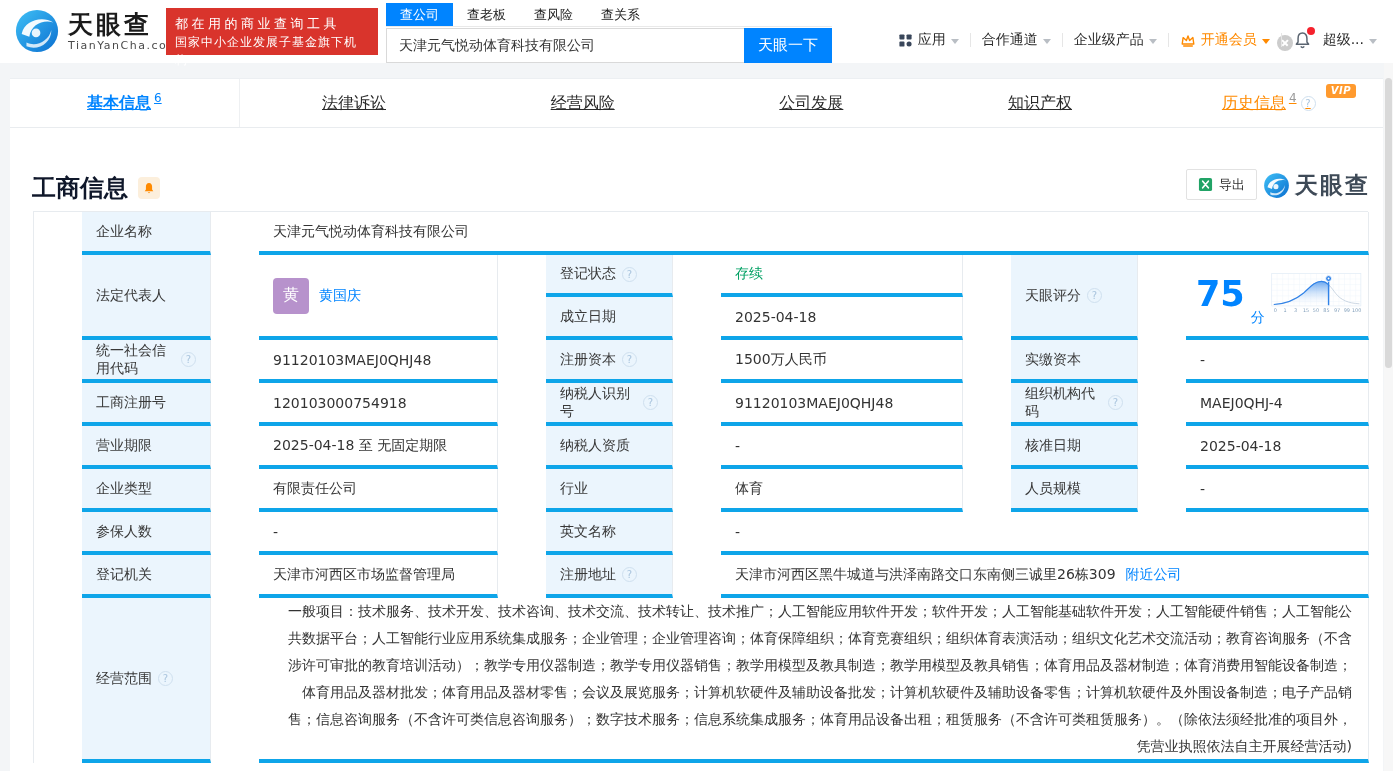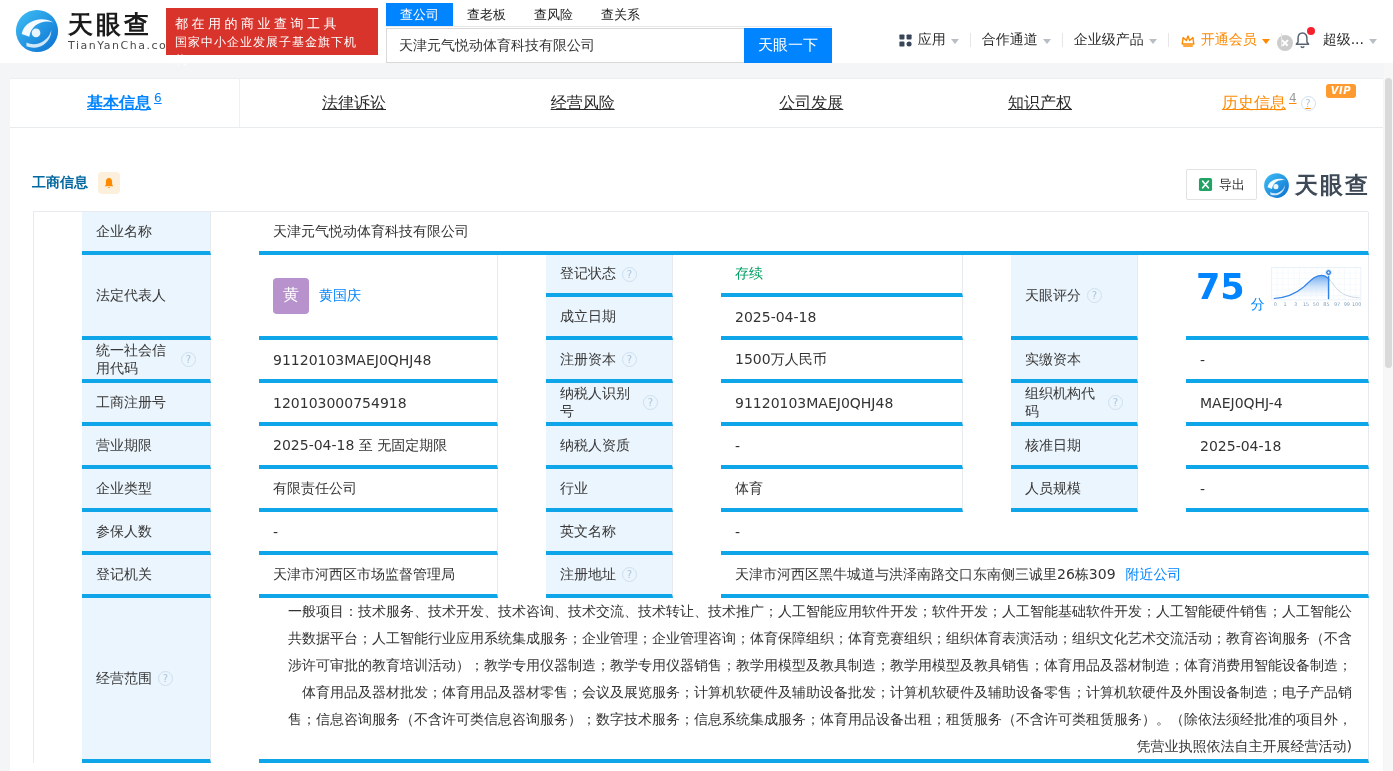--- a/index.html
+++ b/index.html
@@ -46,39 +46,39 @@
   .tab-count { font-size:12px; margin-left:3px; position:relative; top:-5px; font-weight:400; }
   .tab-count.blue { color:#0084ff; }
   .tab-count.gray { color:#9b9b9b; }
   .tab.orange-tab { color:#ff8a00; }
   .vip-badge { position:absolute; top:5px; right:27px; background:#ff9a2e; color:#fff; font-size:10px; font-weight:700; font-style:italic; padding:1px 5px 2px; border-radius:3px; letter-spacing:.5px;text-align:right; }
   .help-ic { display:inline-flex; align-items:center; justify-content:center; width:15px; height:15px; border:1px solid #cfe0ef; color:#a9c4dd; border-radius:50%; font-size:10px; margin-left:6px; cursor:pointer; flex:none; }
   .tab .help-ic { margin-left:4px; }
 
   
   .content { position:absolute; top:128px; left:10px; width:1373px; height:643px; background:#fff; }
-  .sec-title { position:absolute; left:22px; top:44px; font-size:14px; font-weight:700; color:#0369a1; display:flex; align-items:center; }
+  .sec-title { position:absolute; left:22px; top:44px; font-size:24px; font-weight:700; color:#0f172a; display:flex; align-items:center; }
   .bell-badge { margin-left:10px; width:22px; height:22px; background:#fcefdc; border-radius:4px; display:flex; align-items:center; justify-content:center; cursor:pointer; }
   .export-btn { position:absolute; right:126px; top:41px; height:31px; padding:0 11px; border:1px solid #e2e2e2; border-radius:2px; background:#fff; display:flex; align-items:center; gap:6px; font-size:13px; color:#333; cursor:pointer; font-family:inherit; }
   .watermark { position:absolute; right:13px; top:42px; display:flex; align-items:center; gap:5px; }
   .wm-text { font-size:23px; font-weight:700; color:#3e4a57; letter-spacing:2px; }
 
   
   .biz-table { position:absolute; left:23px; top:83px; width:1335px; display:grid;
     grid-template-columns:177px 287px 175px 290px 175px 231px;
     grid-template-rows:43px 42px 43px 43px 43px 43px 43px 43px 43px 165px;
     border-top:1px solid #e7ebef; border-left:1px solid #e7ebef; }
   .cell { border-right:1px solid #e7ebef; border-bottom:4px solid #0ea5e9; display:flex; align-items:center; padding:0 14px; font-size:14px; color:#333;margin-left:48px; }
   .lbl { background:#ebf5fd; color:#383838; }
   .val { background:#fff; }
   .green { color:#00a063; }
   .link { color:#0084ff; cursor:pointer; text-decoration:none; }
   .avatar { width:36px; height:36px; border-radius:4px; background:#b792cc; color:#fff; font-size:16px; display:flex; align-items:center; justify-content:center; flex:none; }
   .rep-name { margin-left:10px; }
-  .score-cell { gap:6px; padding:0 6px 16px 10px; }
+  .score-cell { gap:6px; padding:0 6px 3px 10px; }
   .score-num { font-size:35px; font-weight:700; color:#0084ff; line-height:1; }
   .score-unit { font-size:14px; color:#0084ff; align-self:flex-end; margin-bottom:6px; }
   .scope-val { align-items:center; line-height:27px; padding:12px 16px;text-align:right; }
   .addr-link { margin-left:10px; white-space:nowrap; }
 
   
   .scrollbar { position:absolute; right:0; top:63px; width:9px; height:708px; background:#f7f7f7; }
   .scroll-thumb { position:absolute; top:15px; left:1px; width:7px; height:290px; background:#d9d9d9; border-radius:4px; }
 </style>
 </head>

